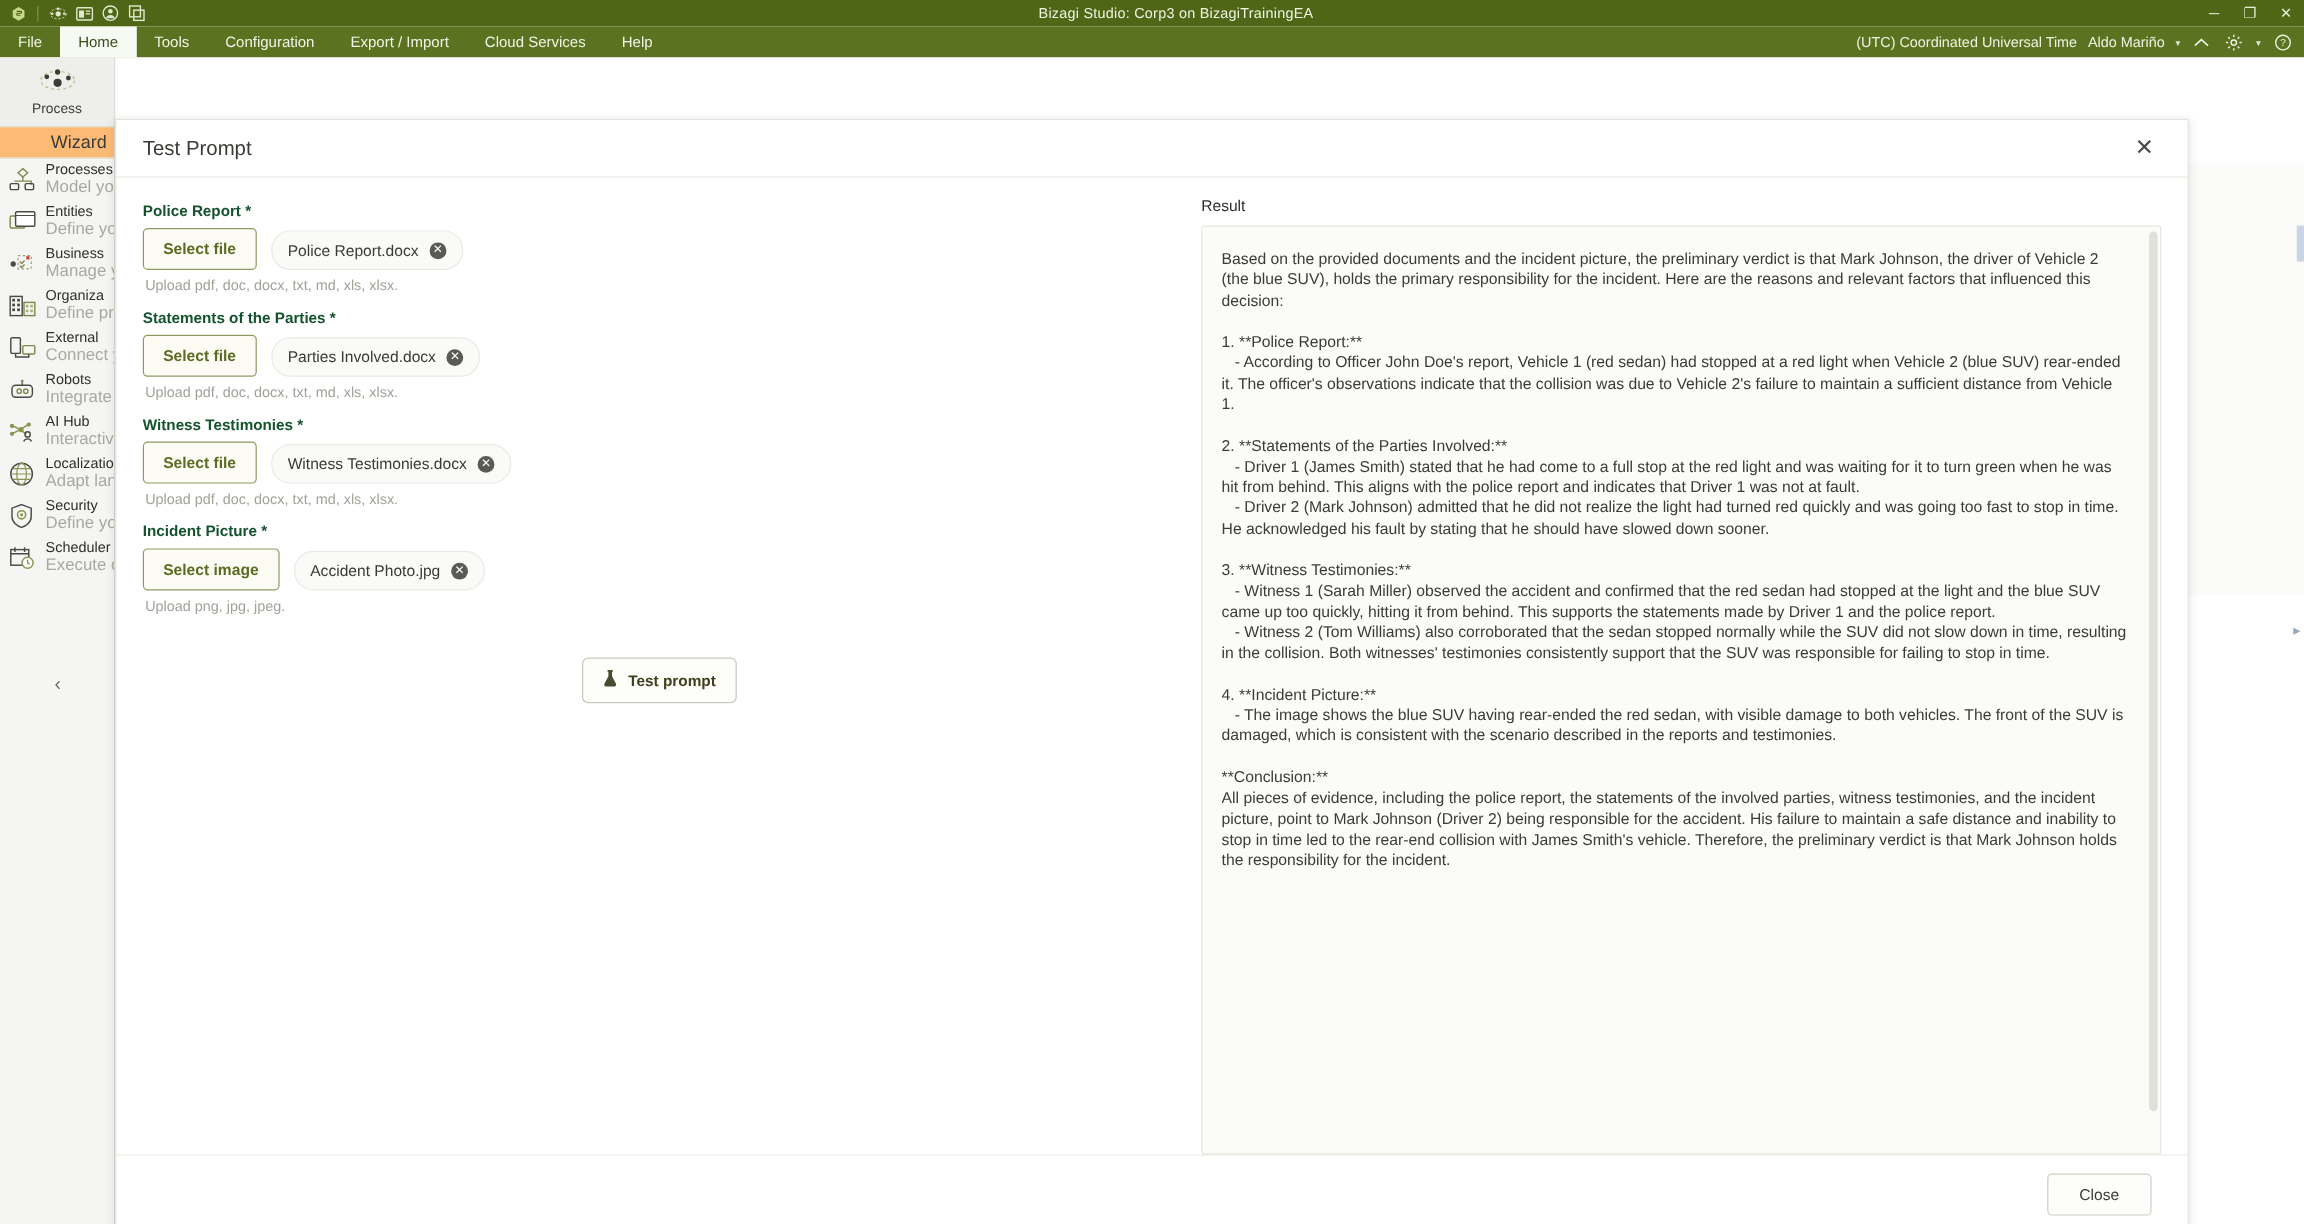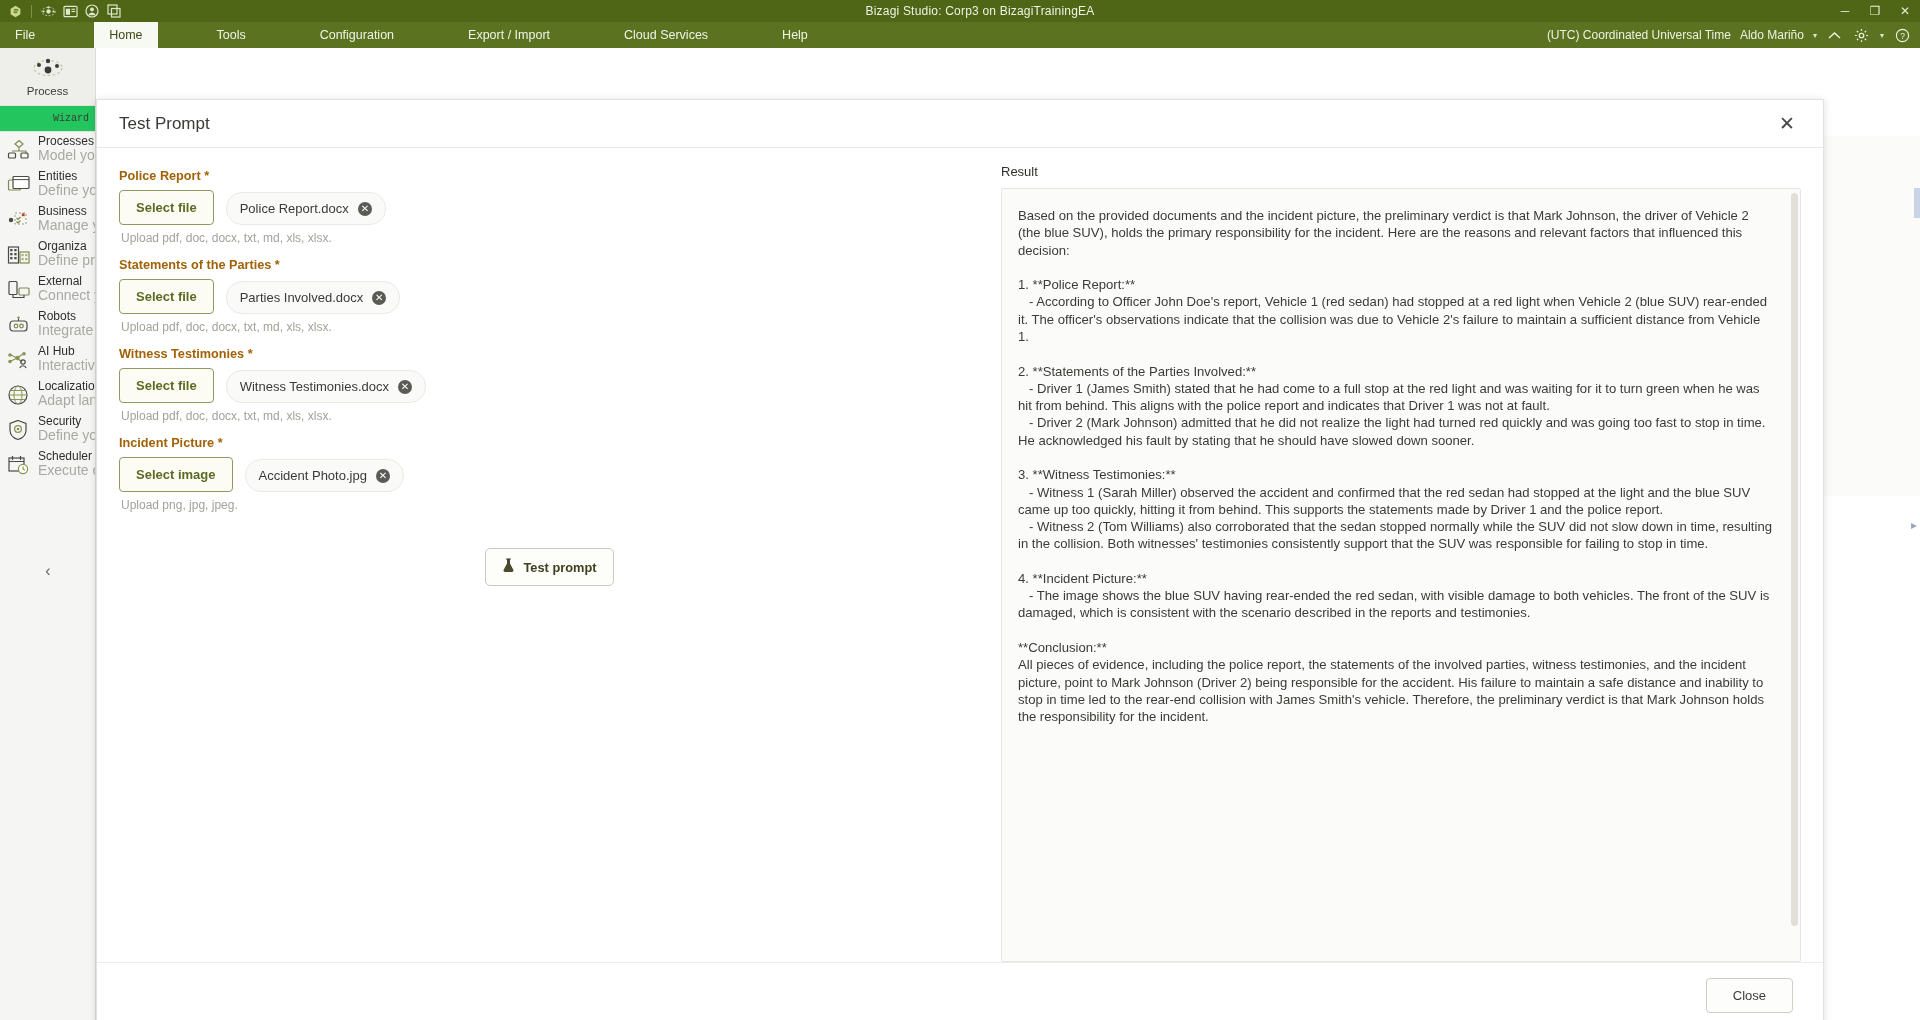--- a/index.html
+++ b/index.html
@@ -39,21 +39,20 @@
     color: #e5ecd6; font-size: 12px;
   }
 
   
   #menubar {
     height: 26px; width: 100%;
     background: #5b7320;
     display: flex; align-items: stretch;
     position: relative;
     font-size: 12.5px;
-    gap: 44px;
   }
   .menu-item {
     padding: 0 15px; display: flex; align-items: center;
     color: #f0f4e6; white-space: nowrap;
   }
   .menu-item.active { background: #f7f9f3; color: #3c4a16; font-weight: 400; }
   #menu-right {
     margin-left: auto; display: flex; align-items: center;
     gap: 9px; padding-right: 9px; color: #edf2e0; font-size: 12px;
     white-space: nowrap;
@@ -70,22 +69,22 @@
     background: #f5f5f3; border-right: 1px solid #dcdcd6;
   }
   #rail-top {
     height: 58px; display: flex; flex-direction: column;
     align-items: center; justify-content: center; gap: 2px;
     border-bottom: 1px solid #e2e2dc; background: #eeeeea;
   }
   #rail-top .lbl { font-size: 11.5px; color: #3b3b38; }
   #rail-wizard {
     height: 26px; display: flex; align-items: center; justify-content: flex-end;
-    padding-right: 6px; font-size: 10px; color: #3b3b38;
-    border-bottom: 1px solid #e2e2dc; background: #22c55e; font-family: Liberation Mono, monospace;
+    padding-right: 6px; font-size: 15px; color: #3b3b38;
+    border-bottom: 1px solid #e2e2dc; background: #fdba74;
   }
   .rail-item {
     height: 35px; display: flex; align-items: center; gap: 6px;
     padding-left: 6px; overflow: hidden;
   }
   .rail-ico { width: 26px; min-width: 26px; height: 26px; display: flex; align-items: center; justify-content: center; }
   .rail-txt { display: flex; flex-direction: column; line-height: 1.12; overflow: hidden; }
   .rail-t1 { font-size: 12px; color: #2e2e2b; white-space: nowrap; }
   .rail-t2 { font-size: 14px; color: #a9a9a2; white-space: nowrap; }
   #rail-collapse {
@@ -128,21 +127,21 @@
     display: flex; align-items: center; justify-content: center;
     color: #4a4a45; font-size: 19px; line-height: 1;
   }
 
   #modal-body { flex: 1; display: flex; padding: 16px 22px 0 22px; min-height: 0; }
 
   
   #form-col { width: 860px; padding-top: 5px; }
   .field { margin-bottom: 2px; }
   .field-label {
-    font-size: 12.7px; color: #a16207; font-weight: bold; margin-bottom: 7px;
+    font-size: 12.7px; color: #14532d; font-weight: bold; margin-bottom: 7px;
   }
   .field-row { display: flex; align-items: flex-end; gap: 12px; }
   .select-btn {
     background: #fcfcf5; border: 1px solid #8e9a63; border-radius: 4px;
     color: #5c6b22; font-size: 13px; font-weight: bold;
     padding: 9px 16px; white-space: nowrap; cursor: pointer;
   }
   .file-chip {
     background: #fafaf8; border: 1px solid #eaeae4; border-radius: 16px;
     padding: 8px 13px; font-size: 13px; color: #3a3a36;

